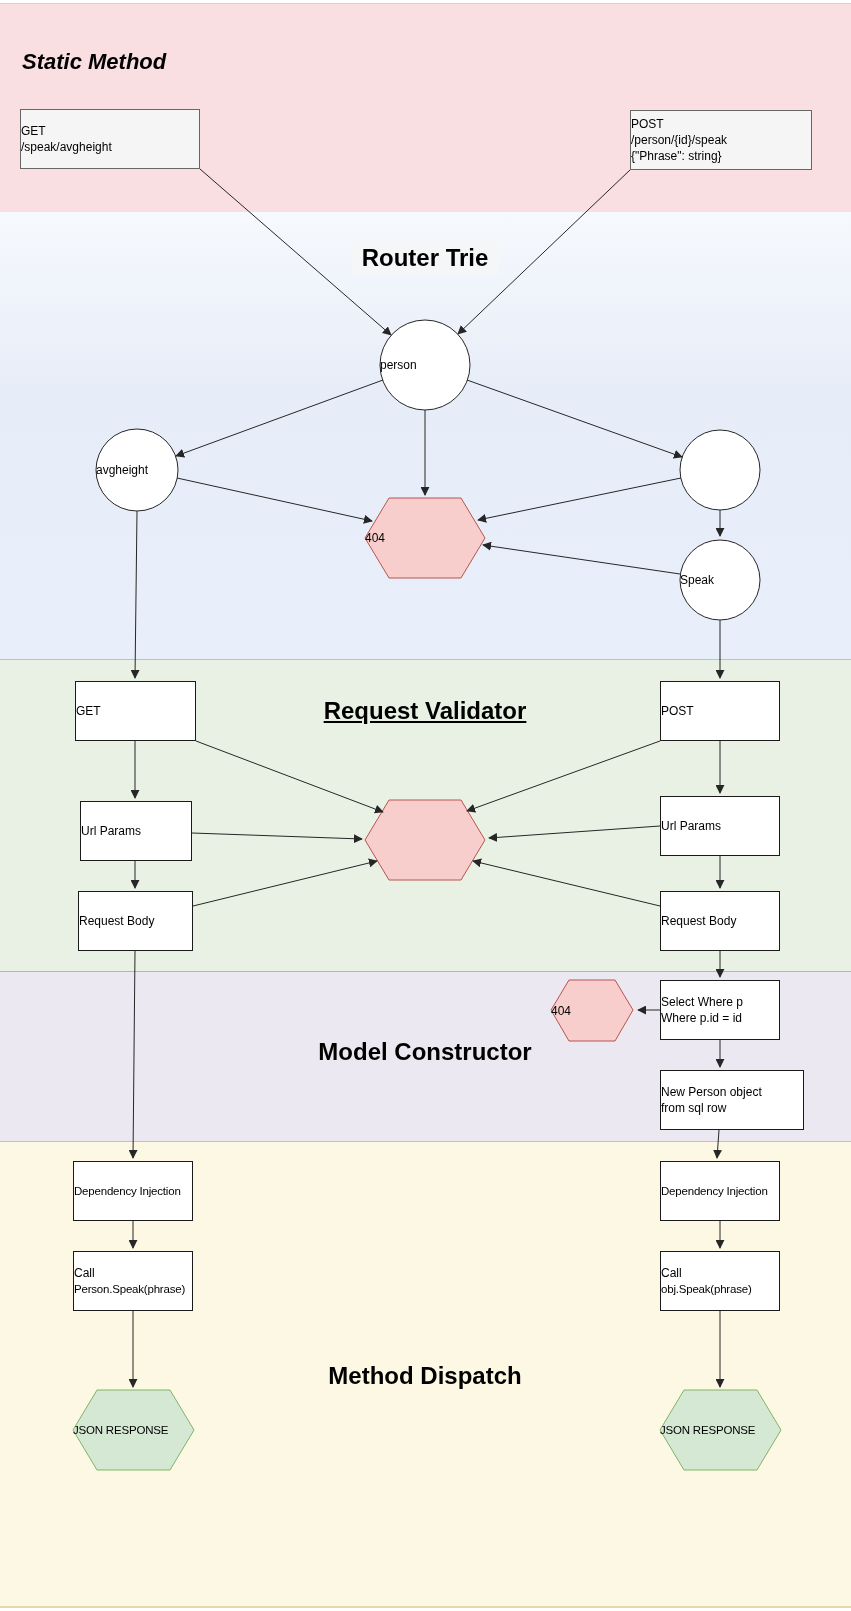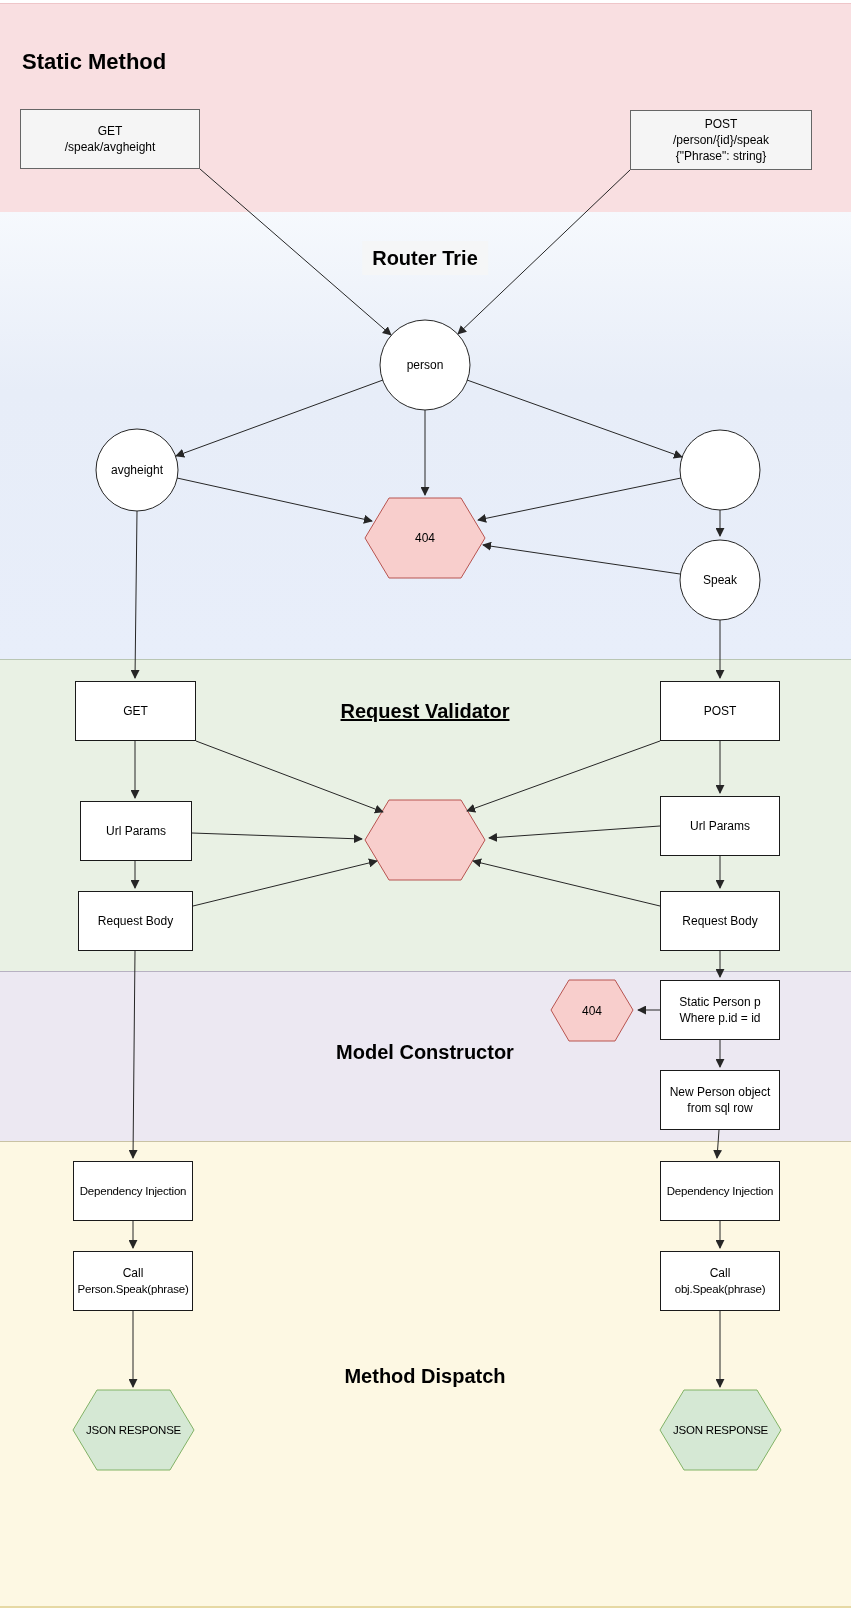--- a/index.html
+++ b/index.html
@@ -15,30 +15,30 @@
   .band-purple { top:971px;  height:170px; background:#ece8f2; border-top:1px solid #b7b1c2; }
   .band-yellow { top:1141px; height:464px; background:#fdf8e3; border-top:1px solid #c9c2a4; border-bottom:2px solid #e6d9a4; }
 
   svg.layer { position:absolute; left:0; top:0; z-index:2; }
   .edge { stroke:#262626; stroke-width:1; fill:none; }
   .circle-shape { fill:#ffffff; stroke:#262626; stroke-width:1; }
   .hex-error { fill:#f8cecc; stroke:#b85450; stroke-width:1; }
   .hex-ok { fill:#d5e8d4; stroke:#82b366; stroke-width:1; }
 
   .node, .shape-label { position:absolute; z-index:3; display:flex; flex-direction:column;
-    align-items:center; justify-content:center; text-align:center;
+    align-items:flex-start; justify-content:center; text-align:center;
     font-size:12px; line-height:16px; }
   .box { background:#ffffff; border:1px solid #1a1a1a; box-sizing:border-box; }
   .box-gray { background:#f5f5f5; border:1px solid #666666; box-sizing:border-box; }
   .shape-label { background:transparent; pointer-events:none; }
   .nowrap { white-space:nowrap; }
   .tight { font-size:11.5px; letter-spacing:-0.2px; }
 
-  .heading { position:absolute; z-index:4; font-weight:bold; font-size:22px; line-height:28px; }
-  .section-title { position:absolute; z-index:4; font-weight:bold; font-size:20px; line-height:28px;
+  .heading { position:absolute; z-index:4; font-weight:bold; font-size:22px; line-height:28px;font-style:italic; }
+  .section-title { position:absolute; z-index:4; font-weight:bold; font-size:24px; line-height:28px;
     transform:translateX(-50%); white-space:nowrap; }
   .label-bg { background:rgba(244,245,247,0.95); padding:3px 10px; }
 </style>
 </head>
 <body>
 
 <div id="canvas">
 
   <div class="band band-pink"></div>
   <div class="band band-blue"></div>
@@ -138,24 +138,24 @@
   </div>
   <div class="node box" style="left:78px; top:891px; width:115px; height:60px;">
     <span>Request Body</span>
   </div>
   <div class="node box" style="left:660px; top:891px; width:120px; height:60px;">
     <span>Request Body</span>
   </div>
 
   <div class="shape-label" style="left:551px; top:980px; width:82px; height:61px;">404</div>
   <div class="node box" style="left:660px; top:980px; width:120px; height:60px;">
-    <span>Static Person p</span>
+    <span>Select Where p</span>
     <span>Where p.id = id</span>
   </div>
-  <div class="node box" style="left:660px; top:1070px; width:120px; height:60px;">
+  <div class="node box" style="left:660px; top:1070px; width:144px; height:60px;">
     <span>New Person object</span>
     <span>from sql row</span>
   </div>
 
   <div class="node box" style="left:73px; top:1161px; width:120px; height:60px;">
     <span class="nowrap tight">Dependency Injection</span>
   </div>
   <div class="node box" style="left:660px; top:1161px; width:120px; height:60px;">
     <span class="nowrap tight">Dependency Injection</span>
   </div>

